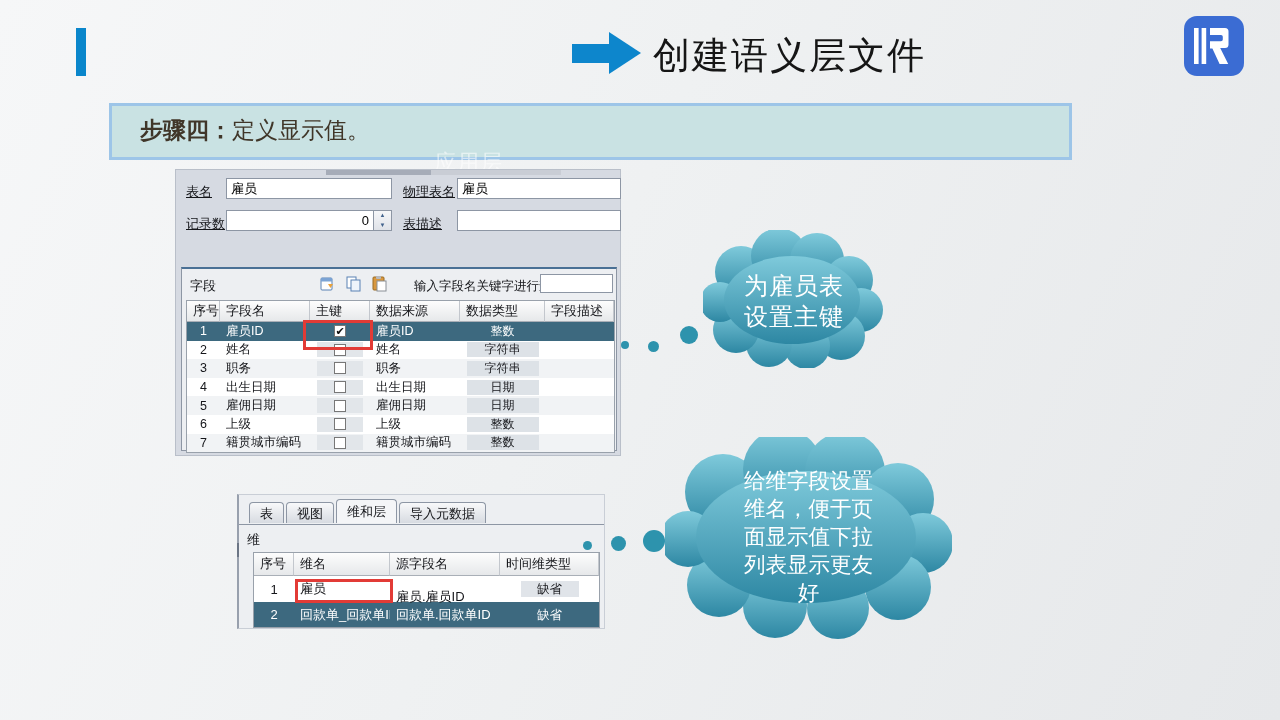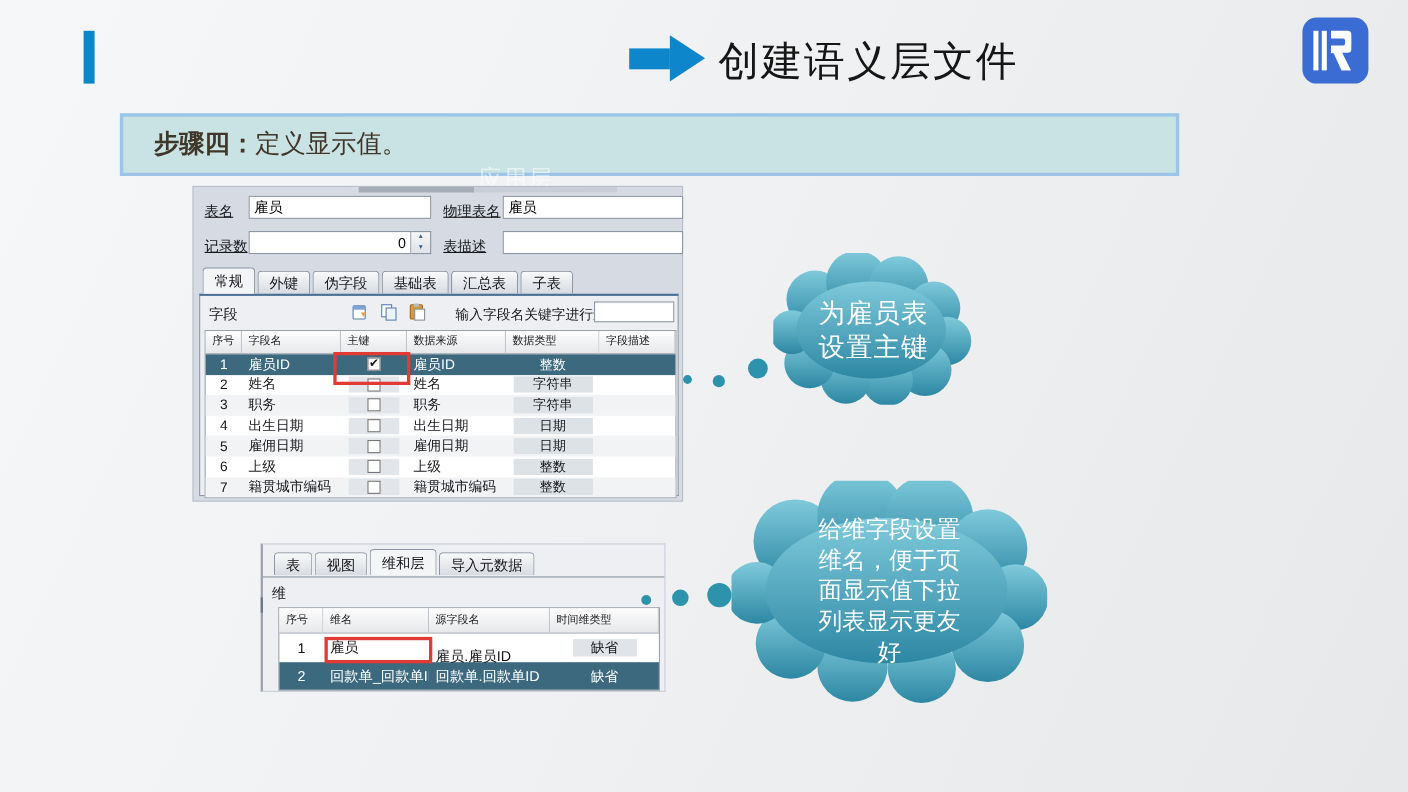--- a/index.html
+++ b/index.html
@@ -46,21 +46,21 @@
            border:1px solid #8d96a4; border-top:2px solid #4a7095; }
   .tb-label { position:absolute; left:8px; top:8px; }
   .tb-icons { position:absolute; left:136px; top:5px; display:flex; gap:7px; }
   .tb-btn { width:19px; height:19px; display:flex; align-items:center; justify-content:center; }
   .search-label { position:absolute; left:232px; top:9px; font-size:12.5px; }
   .search-in { position:absolute; left:358px; top:5px; width:73px; height:19px; border:1px solid #8d96a4; background:#fff; }
 
   .grid1 { position:absolute; left:4px; top:31px; width:429px; border:1px solid #99a1ab; background:#fff; }
   .thead { display:flex; height:21px; }
   .th { background:linear-gradient(#fdfdfd,#e6e8ea); border-right:1px solid #c3c7cd; border-bottom:1px solid #a9afb7;
-        font-size:10px; line-height:20px; padding-left:6px; overflow:hidden; white-space:nowrap; }
+        font-size:13px; line-height:20px; padding-left:6px; overflow:hidden; white-space:nowrap; }
   .trow { display:flex; height:18.6px; align-items:center; font-size:12.5px; }
   .trow.alt { background:#f1f3f5; }
   .trow.sel { background:#3d697f; color:#fff; }
   .td { overflow:hidden; white-space:nowrap; padding-left:6px; }
   .td.ctr { text-align:center; padding-left:0; }
   .pillwrap { display:flex; justify-content:center; padding-left:0; }
   .pkbg { width:46px; height:15px; background:#e2e6ea; display:flex; align-items:center; justify-content:center; }
   .sel .pkbg { background:transparent; }
   .cb { width:12px; height:12px; background:#fff; border:1px solid #777; font-size:11px; line-height:11px;
         text-align:center; color:#111; }
@@ -123,28 +123,20 @@
 
     <div class="flabel" style="left:10px;top:45px">记录数</div>
     <input class="tin num" style="left: 50px; top: 40px; width: 148px;" value="0">
     <div class="spin" style="left:198px;top:40px">
       <span>▲</span>
       <span>▼</span>
     </div>
     <div class="flabel" style="left:227px;top:45px">表描述</div>
     <input class="tin" style="left: 281px; top: 40px; width: 164px;" value="">
 
-    <div class="tabs" style="left:8px;top:73px" id="t1-tabs">
-        <div class="tab active">常规</div>
-        <div class="tab">外键</div>
-        <div class="tab">伪字段</div>
-        <div class="tab">基础表</div>
-        <div class="tab">汇总表</div>
-        <div class="tab">子表</div>
-      </div>
 
     <div class="panel">
       <div class="tb-label">字段</div>
       <div class="tb-icons">
         <div class="tb-btn">
           <svg width="17" height="17" viewBox="0 0 17 17">
               <rect x="2" y="3" width="11" height="12" rx="1" fill="#fdfdfd" stroke="#5b82b4"></rect>
               <rect x="2" y="3" width="11" height="3.5" fill="#7ba3d4"></rect>
               <path d="M9,9 h5 l-2.5,4 z" fill="#e9a13b"></path>
             </svg>

